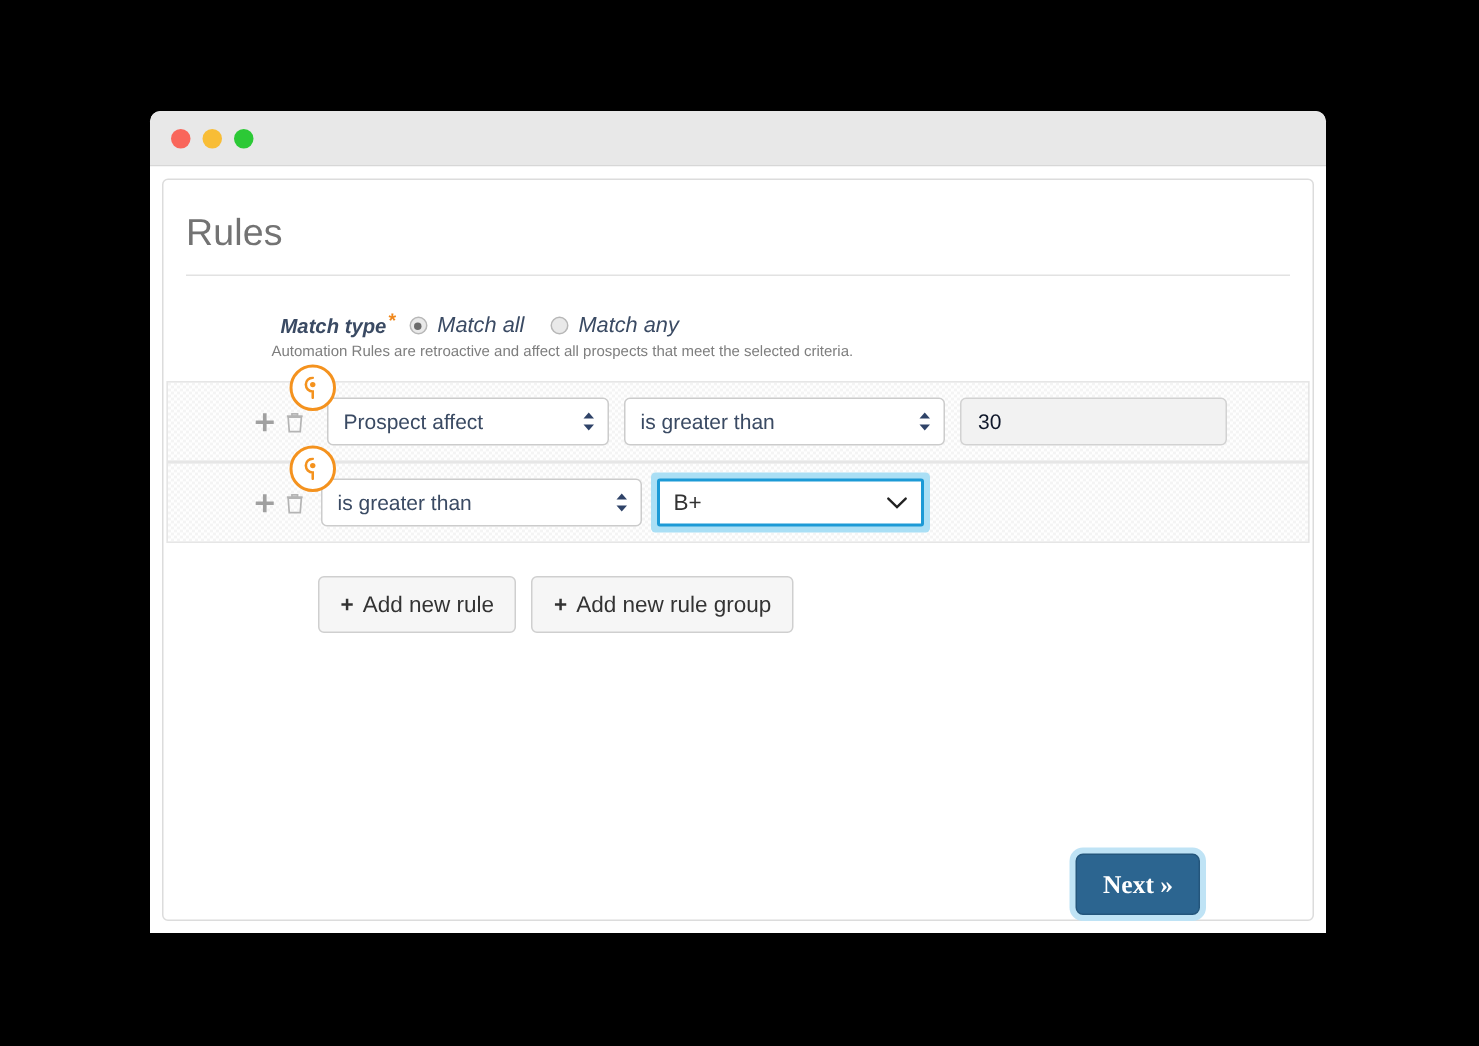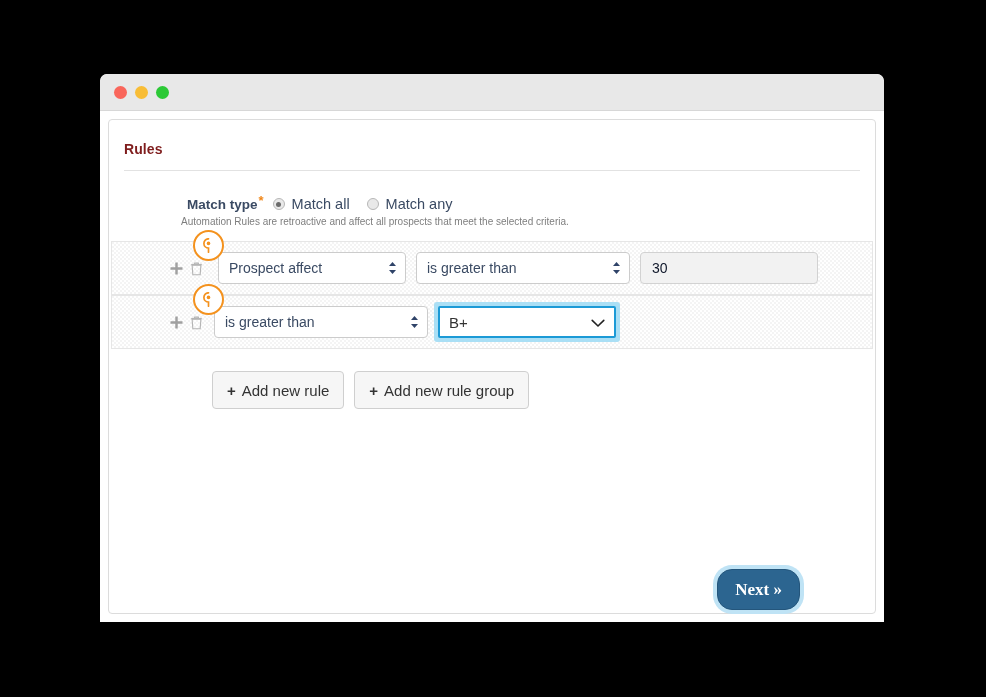--- a/index.html
+++ b/index.html
@@ -22,29 +22,29 @@
   .dot.red{background:#f9665b;}
   .dot.yellow{background:#f8bd36;}
   .dot.green{background:#2cc936;}
 
   .card{
     position:absolute;left:8px;top:45px;width:768px;height:495px;
     background:#fff;border:1px solid #dcdcdc;border-radius:4px;
     box-sizing:border-box;
   }
   .card-title{
-    margin:21px 0 0 15px;font-size:14px;font-weight:bold;color:#7f1d1d;
+    margin:21px 0 0 15px;font-size:25px;font-weight:normal;color:#737373;
     letter-spacing:.1px;
   }
   .card-rule{
     margin:13px 15px 0 15px;height:1px;background:#e2e2e2;
   }
 
   
-  .matchrow{display:flex;align-items:flex-end;margin-top:24px;padding-left:78px;}
+  .matchrow{display:flex;align-items:flex-end;margin-top:24px;padding-left:78px;font-style:italic;}
   .matchlabel{
     font-size:13.5px;font-weight:bold;color:#3a4a63;padding-top:2px;
     position:relative;white-space:nowrap;
   }
   .req{color:#f0871a;font-size:13px;position:relative;top:-4px;left:1px;}
   .radios{display:flex;align-items:center;margin-left:10px;padding-top:1px;}
   .radio-item{display:flex;align-items:center;margin-right:17px;}
   .radio{
     width:12px;height:12px;border-radius:50%;border:1px solid #b7b7b7;
     background:#e9e9e9;box-sizing:border-box;position:relative;
@@ -113,21 +113,21 @@
   .btns{display:flex;gap:10px;margin-top:22px;padding-left:103px;}
   .btn{
     background:#f6f6f6;border:1px solid #cfcfcf;border-radius:4px;
     height:38px;box-sizing:border-box;display:flex;align-items:center;
     padding:0 14px;font-size:15px;color:#333;gap:6px;cursor:pointer;
   }
   .plusglyph{font-weight:bold;font-size:15px;}
 
   .nextwrap{position:absolute;right:84px;top:495px;}
   .next{
-    background:#2c6590;border:1px solid #24567c;border-radius:15px;
+    background:#2c6590;border:1px solid #24567c;border-radius:5px;
     color:#fff;font-family:"Liberation Serif", serif;font-size:17px;font-weight:bold;
     height:41px;box-sizing:border-box;display:flex;align-items:center;
     padding:0 17px;cursor:pointer;
     box-shadow:0 0 0 4px #bfe3f5;
   }
 </style>
 </head>
 <body>
 
 <div class="window">

